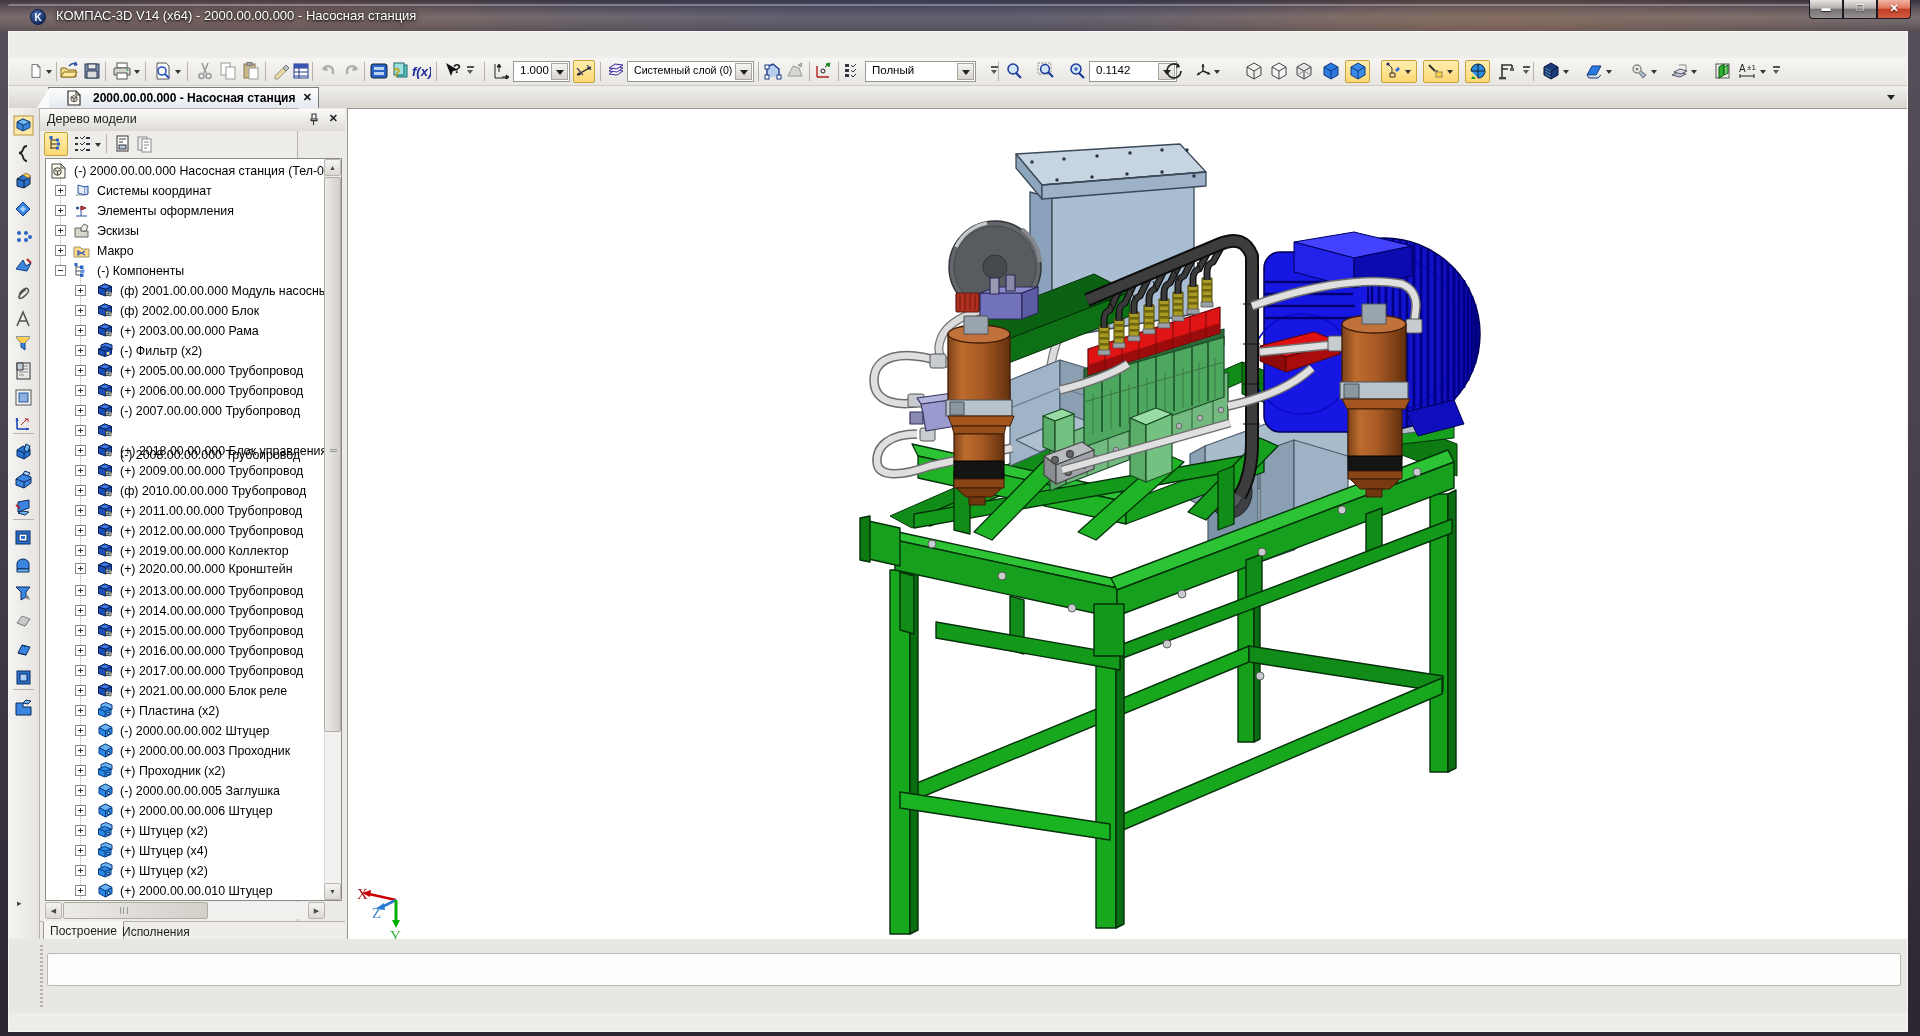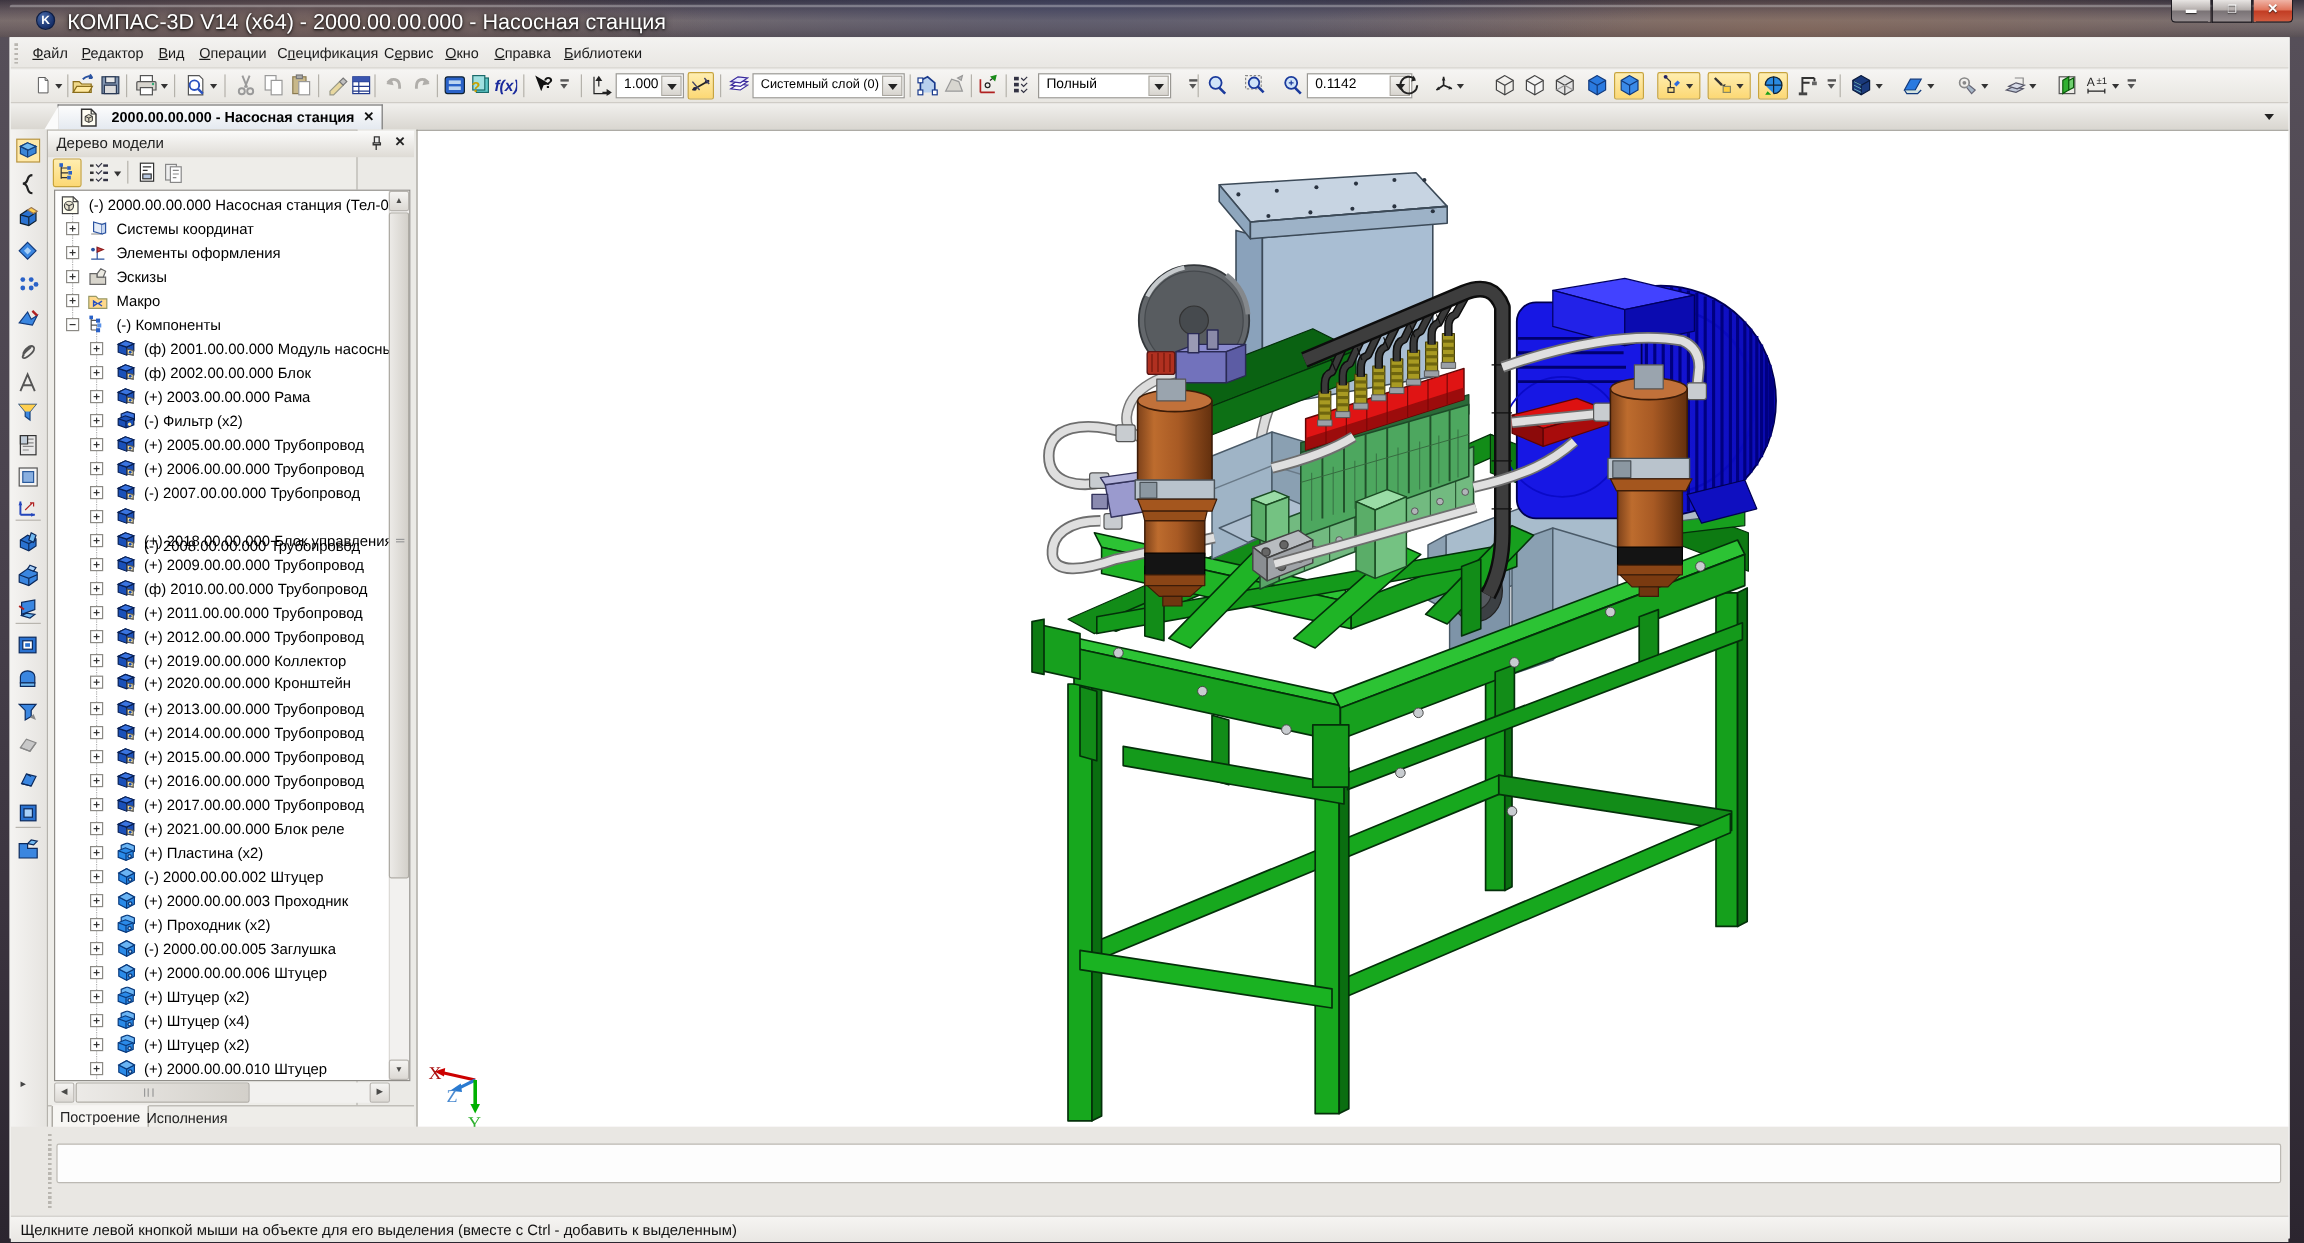--- a/index.html
+++ b/index.html
@@ -6,21 +6,21 @@
 .abs { position:absolute; }
 #titlebar { left:0; top:0; width:1920px; height:31px;
   background:
     radial-gradient(ellipse 500px 60px at 250px 20px, rgba(125,95,85,.5), rgba(0,0,0,0) 70%),
     radial-gradient(ellipse 700px 70px at 900px 5px, rgba(60,70,110,.5), rgba(0,0,0,0) 70%),
     radial-gradient(ellipse 600px 60px at 1500px 25px, rgba(150,110,85,.5), rgba(0,0,0,0) 70%),
     linear-gradient(180deg,#38323e 0%,#5f565e 30%,#796f70 55%,#6b6165 78%,#585055 100%);
 }
 #titlebar .hl { position:absolute; left:8px; top:4px; width:1898px; height:2px; background:rgba(255,255,255,.3); border-radius:2px 2px 0 0;}
 #ticon { left:30px; top:9px; width:16px; height:16px; border-radius:50%; background:radial-gradient(circle at 35% 30%, #4a6dac, #17306b 70%); border:1px solid #0d1e45; color:#fff; font-size:10px; font-weight:bold; text-align:center; line-height:15px;}
-#ttext { left:56px; top:8px; color:#fff; font-size:18px; text-shadow:0 0 6px rgba(0,0,0,.8),0 1px 2px rgba(0,0,0,.9); }
+#ttext { left:56px; top:8px; color:#fff; font-size:13px; text-shadow:0 0 6px rgba(0,0,0,.8),0 1px 2px rgba(0,0,0,.9); }
 .winbtn { top:0px; height:19px; border:1px solid #1c1a20; border-top:none; color:#fff; text-align:center; font-size:9px; line-height:17px; }
 #btnmin  { left:1809px; width:34px; border-radius:0 0 0 4px; background:linear-gradient(180deg,#e8e5e3 0%,#b4aeac 45%,#7a7376 52%,#968e90 100%); }
 #btnmax  { left:1843px; width:34px; background:linear-gradient(180deg,#e8e5e3 0%,#b4aeac 45%,#7a7376 52%,#968e90 100%); }
 #btncls  { left:1877px; width:34px; border-radius:0 0 4px 0; background:linear-gradient(180deg,#f0b4a6 0%,#e0755c 45%,#c23d24 52%,#d25c40 100%); }
 .winbtn span { display:inline-block; text-shadow:0 1px 1px rgba(0,0,0,.7); }
 #client { left:8px; top:31px; width:1900px; height:1001px; background:#eeedea; border:1px solid #f6f5f3; }
 #menubar { left:0; top:0; width:1898px; height:25px; background:linear-gradient(180deg,#f3f2f0,#e9e7e3); border-bottom:1px solid #d8d5d0; }
 #menubar .grip { position:absolute; left:3px; top:4px; width:3px; height:17px; background:repeating-linear-gradient(180deg,#b9b6b0 0 2px,transparent 2px 4px); }
 .mi { position:absolute; top:5px; font-size:12px; color:#1a1a1a; }
 #toolbar { left:0; top:26px; width:1898px; height:28px; background:linear-gradient(180deg,#f6f5f3,#e8e6e1); border-bottom:1px solid #cfccc6; }
@@ -74,32 +74,20 @@
 </style></head><body>
 <div id="titlebar" class="abs">
     <div class="hl"></div>
   </div>
 <div id="ticon" class="abs">K</div>
 <div id="ttext" class="abs">КОМПАС-3D V14 (x64) - 2000.00.00.000 - Насосная станция</div>
 <div id="btnmin" class="abs winbtn"><span>▬</span></div>
 <div id="btnmax" class="abs winbtn"><span>❐</span></div>
 <div id="btncls" class="abs winbtn"><span style="font-size:11px;font-weight:bold;">✕</span></div>
 <div id="client" class="abs">
-<div id="menubar" class="abs">
-      <div class="grip"></div>
-      <div class="mi" style="left:18px;"><u>Ф</u>айл</div>
-      <div class="mi" style="left:59px;"><u>Р</u>едактор</div>
-      <div class="mi" style="left:123px;"><u>В</u>ид</div>
-      <div class="mi" style="left:157px;"><u>О</u>перации</div>
-      <div class="mi" style="left:222px;">С<u>п</u>ецификация</div>
-      <div class="mi" style="left:311px;">С<u>е</u>рвис</div>
-      <div class="mi" style="left:362px;"><u>О</u>кно</div>
-      <div class="mi" style="left:403px;"><u>С</u>правка</div>
-      <div class="mi" style="left:461px;"><u>Б</u>иблиотеки</div>
-    </div>
     <div id="toolbar" class="abs">
       <div class="tbtn" style="left:19px;width:16px;"><svg viewBox="0 0 20 20">
           <path d="M5 2h7l3 3v13H5z" fill="#fff" stroke="#555"></path>
           <path d="M12 2v3h3" fill="none" stroke="#555"></path>
         </svg></div>
       <div class="tarr" style="left:37px;"></div>
       <div class="tsep" style="left:47px;"></div>
       <div class="tbtn" style="left:50px;width:20px;"><svg viewBox="0 0 20 20">
           <path d="M2 7h5l2 2h8v7H2z" fill="#f0d98a" stroke="#8a6d1a"></path>
           <path d="M2 16l3-5h13l-3 5z" fill="#ffe9a0" stroke="#8a6d1a"></path>
@@ -1213,13 +1201,12 @@
  <text x="388" y="937" fill="#30b030">Y</text>
 </g>
 </g>
 </svg>
       </div>
     </div>
     <div id="propstrip" class="abs">
       <div class="grip"></div>
       <div id="propbox"></div>
     </div>
-    <div id="statusbar" class="abs">Щелкните левой кнопкой мыши на объекте для его выделения (вместе с Ctrl - добавить к выделенным)</div>
   </div>
 </body></html>

